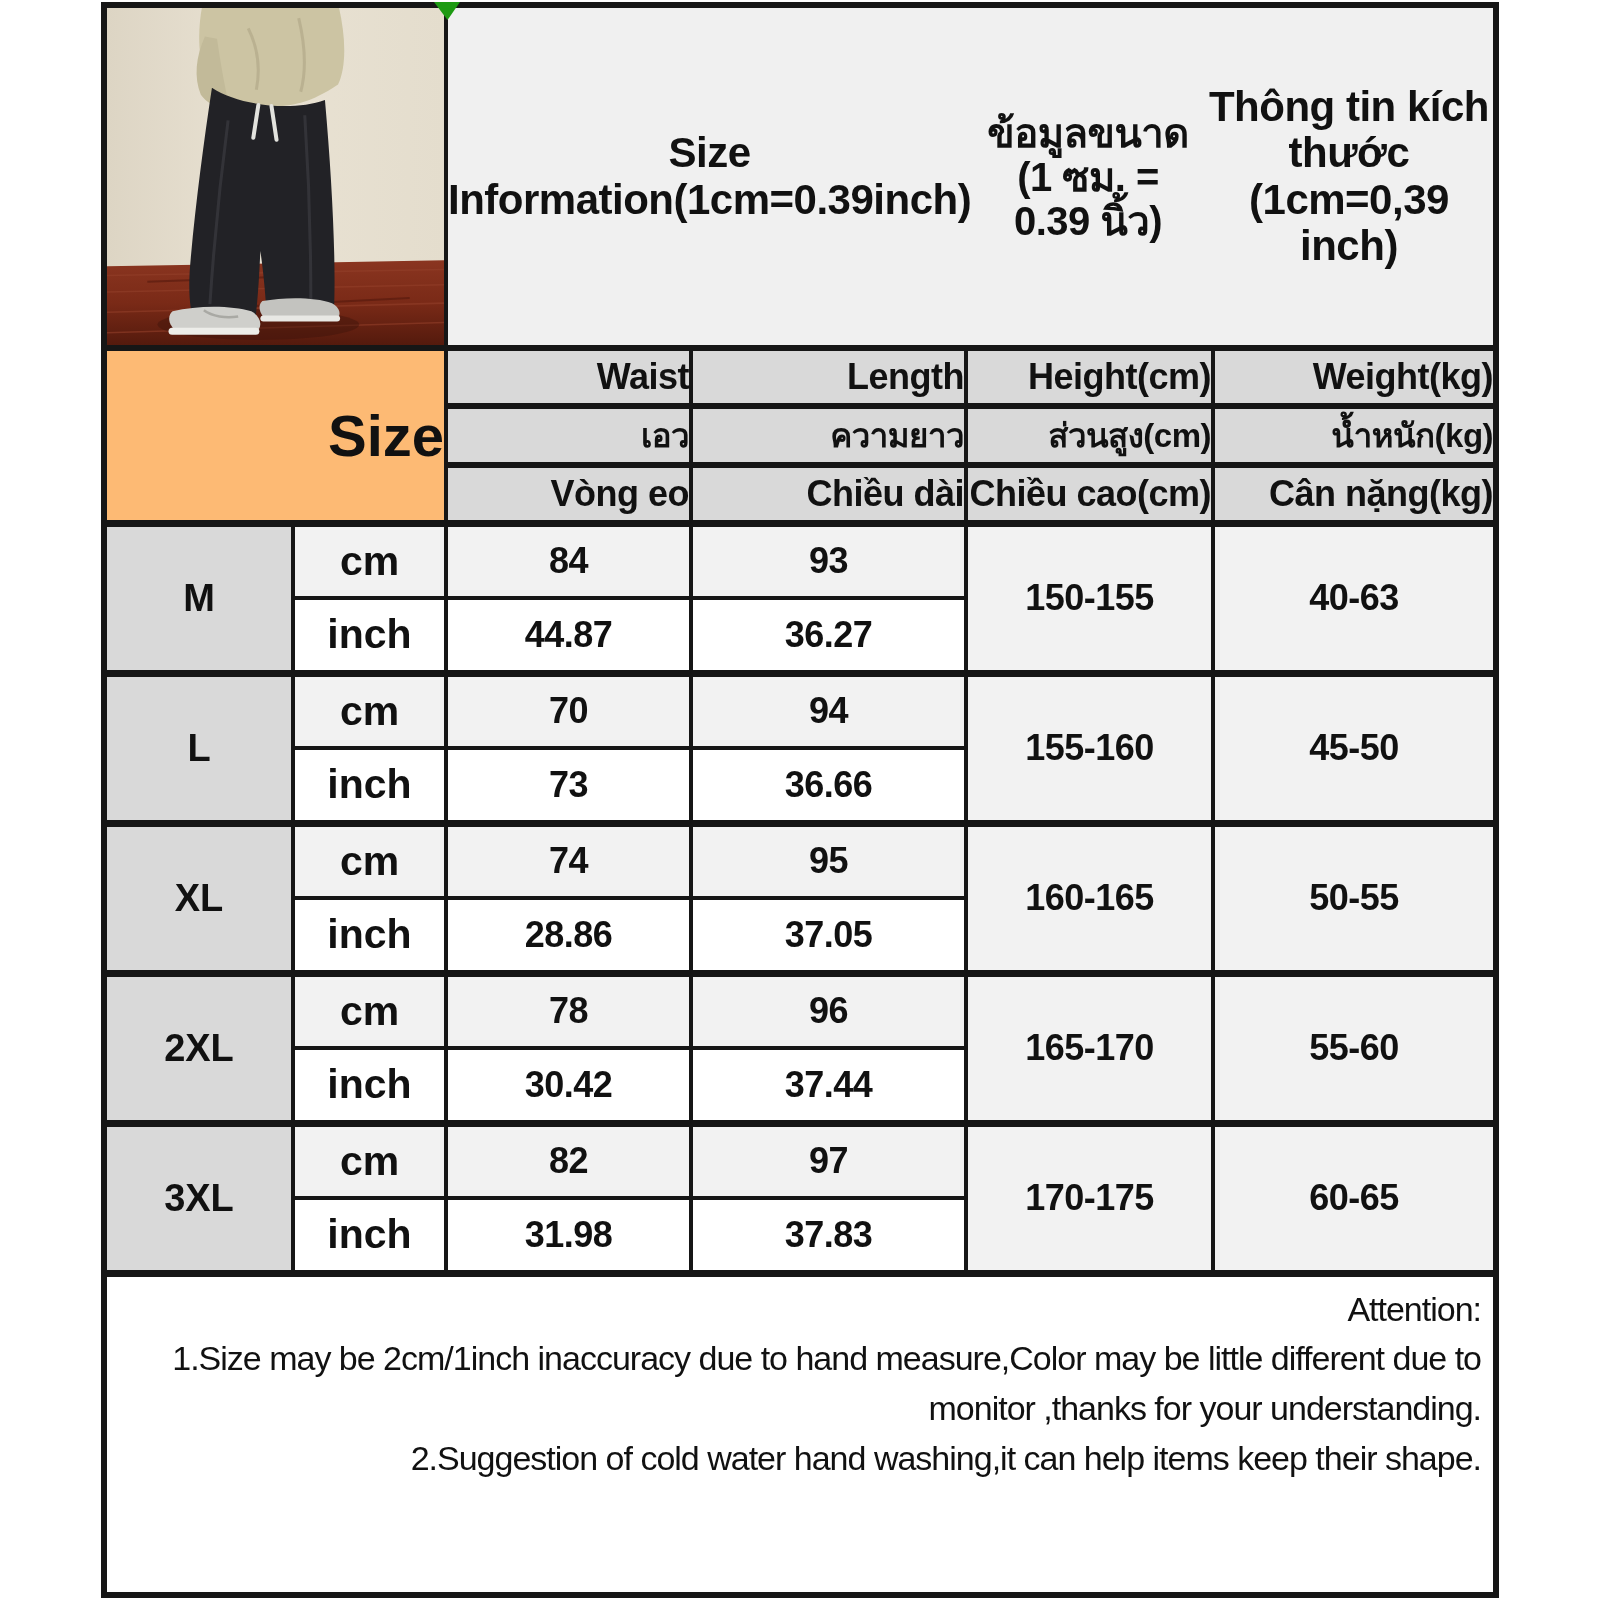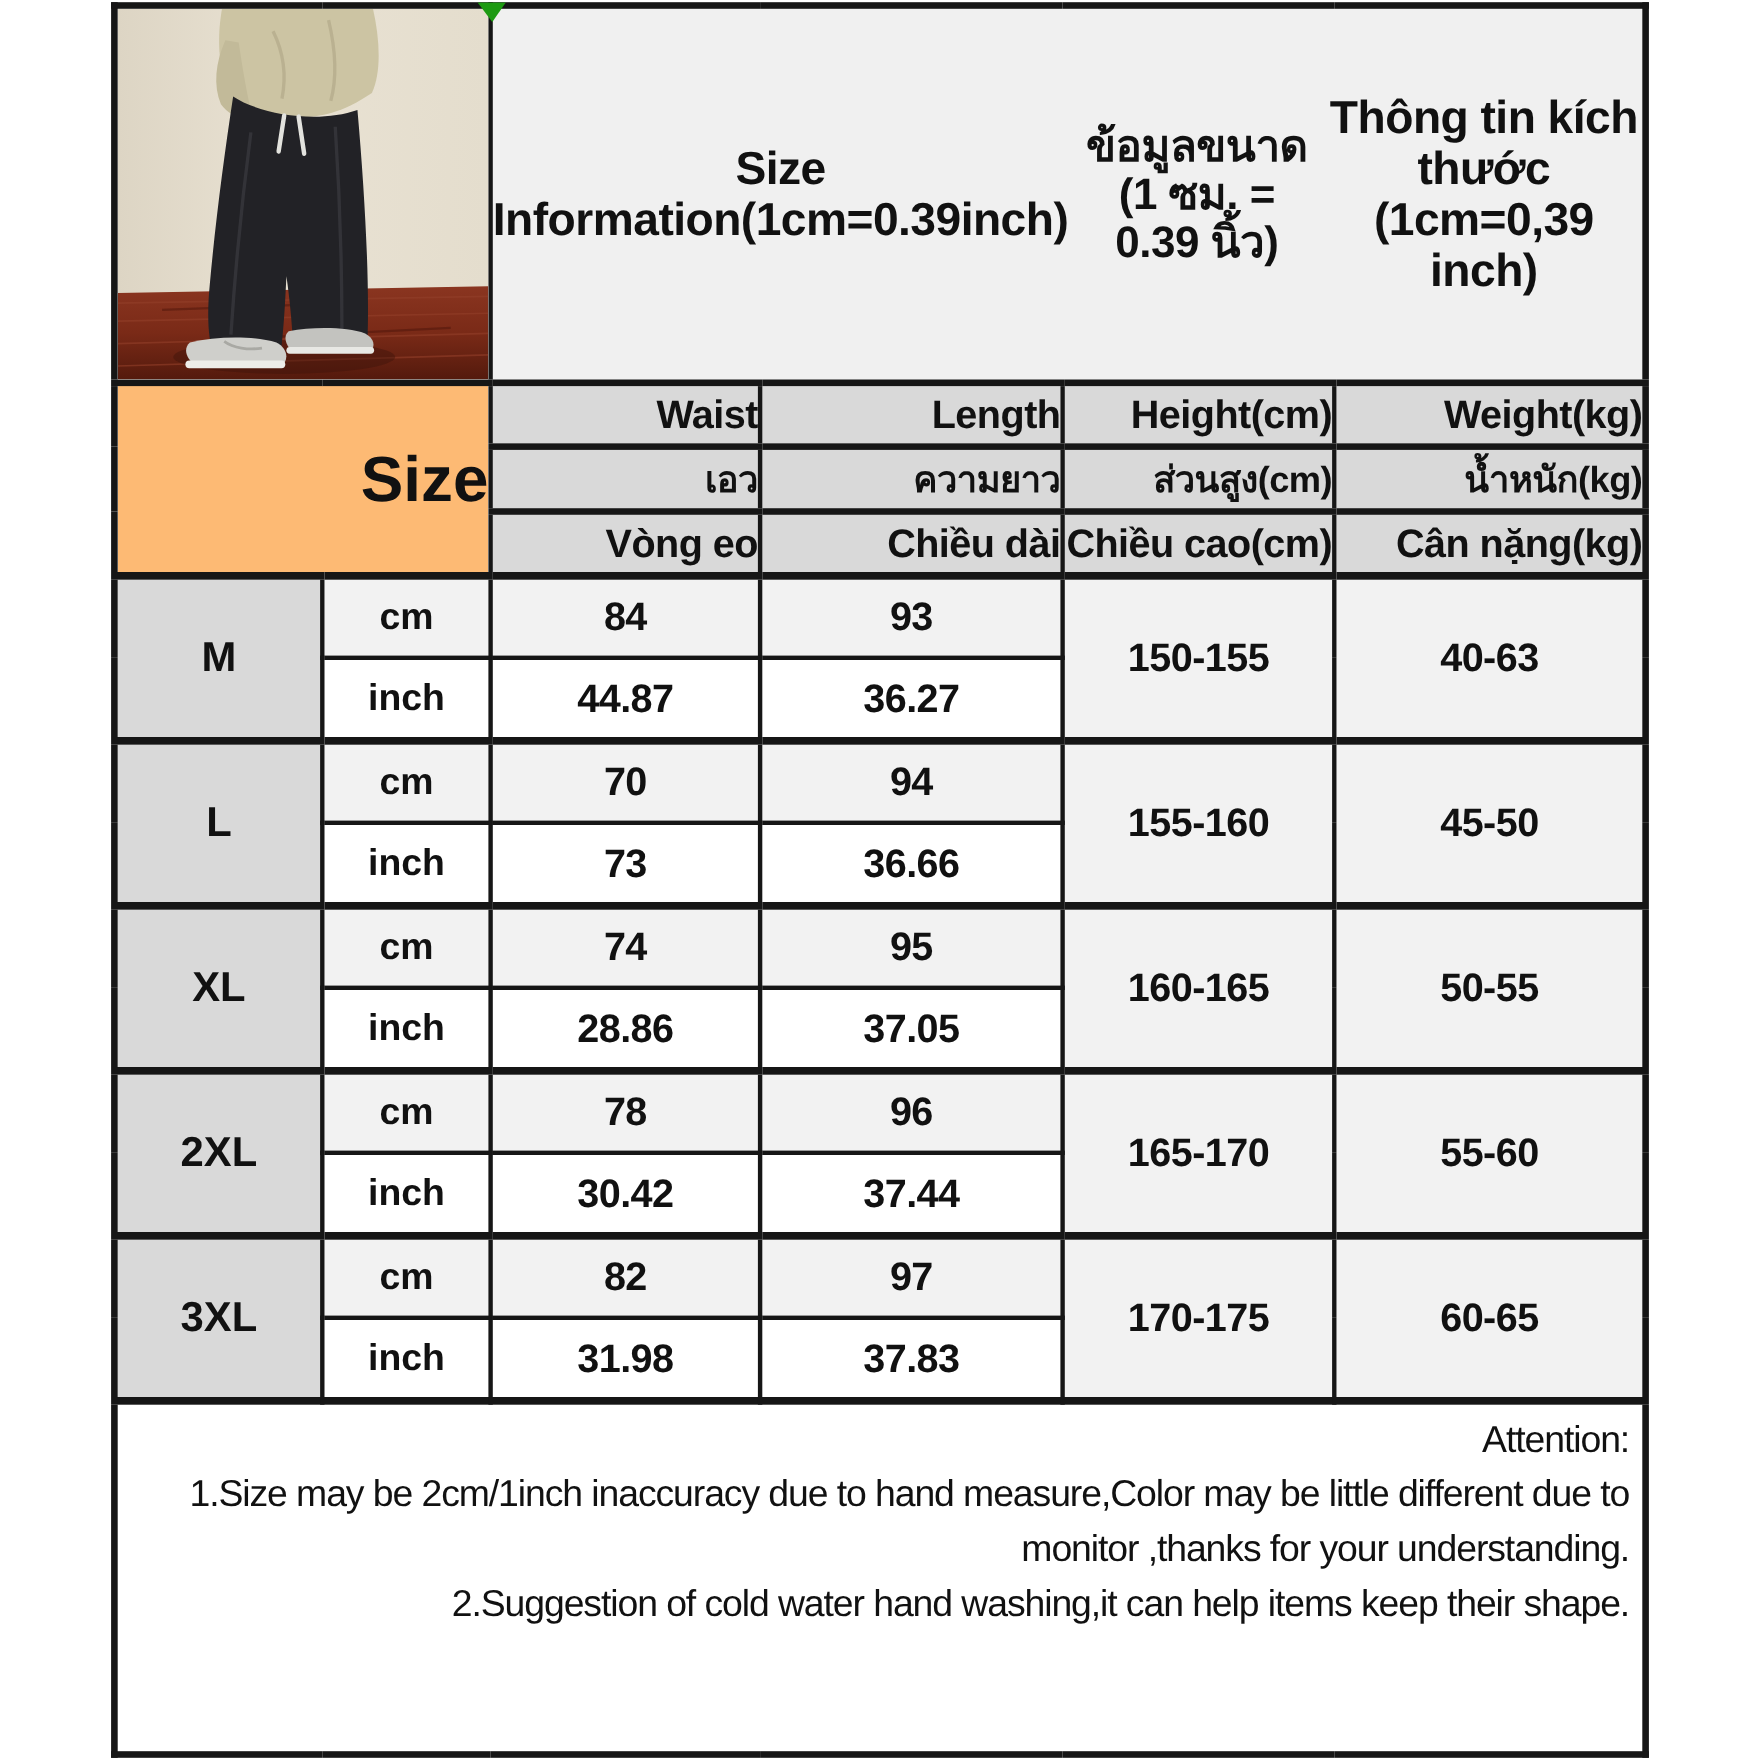--- a/index.html
+++ b/index.html
@@ -45,21 +45,21 @@
 
   
   tr.r-head{height:58px;}
   td.head{background:#d9d9d9;font-weight:700;font-size:36px;letter-spacing:-0.5px;}
   td.head.th{font-size:33px;}
   td.size-head{font-size:58px;font-weight:700;background:#fdba74;}
 
   
   tr.r-data{height:75px;}
   td.size-cell{background:#d9d9d9;font-weight:700;font-size:38px;}
-  td.unit-cell{font-weight:700;font-size:34px;background:#ffffff;}
+  td.unit-cell{font-weight:700;font-size:41px;background:#ffffff;}
   td.val{font-weight:700;font-size:36px;background:#ffffff;letter-spacing:-0.5px;}
   .cmbg{background:#f2f2f2 !important;}
   td.range{background:#f2f2f2;}
 
   
   tr.r-attention{height:322px;}
   td.attention-cell{
     background:#ffffff;
     text-align:right;vertical-align:top;
     padding:8px 12px 0 8px;

